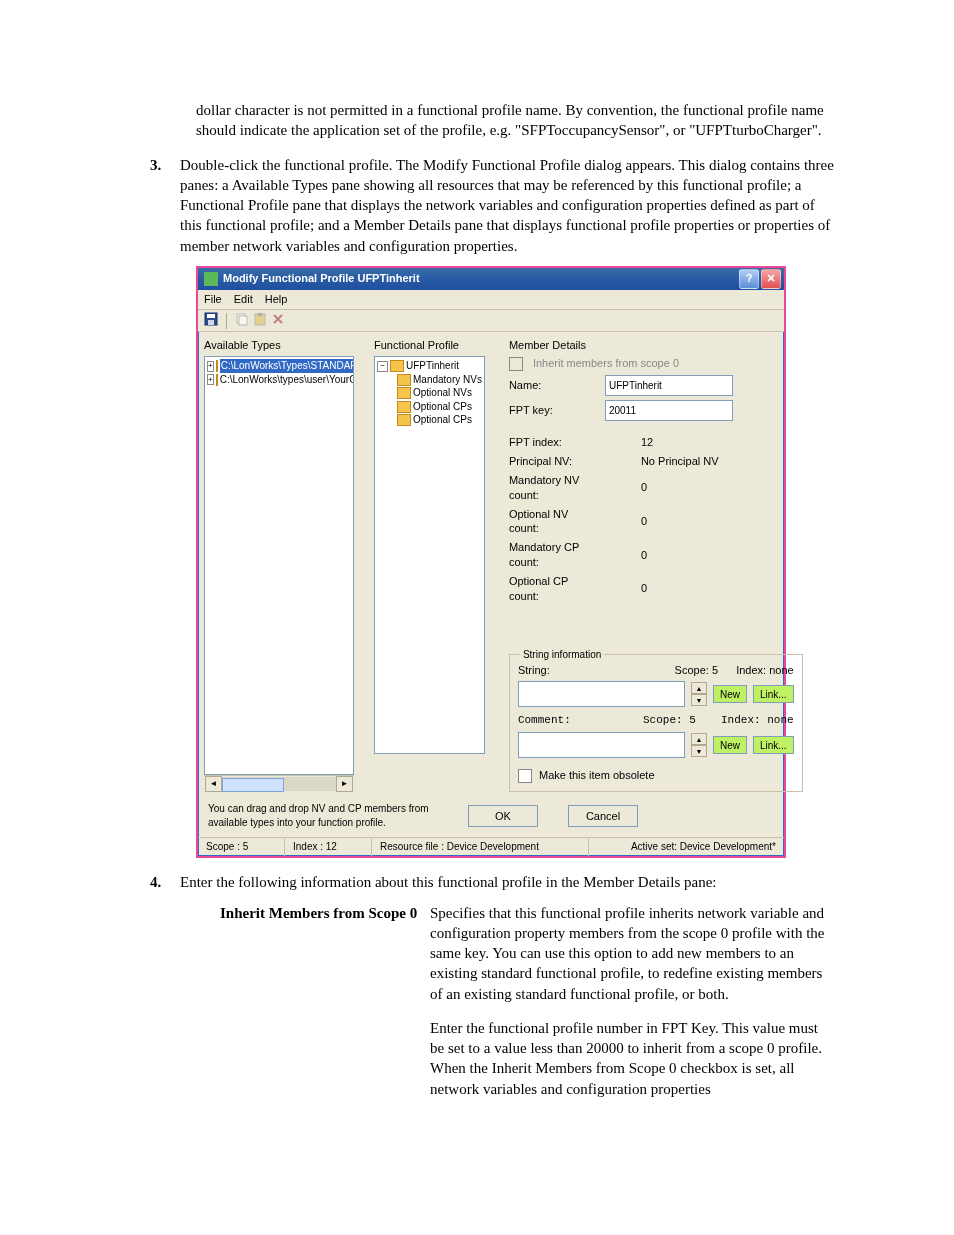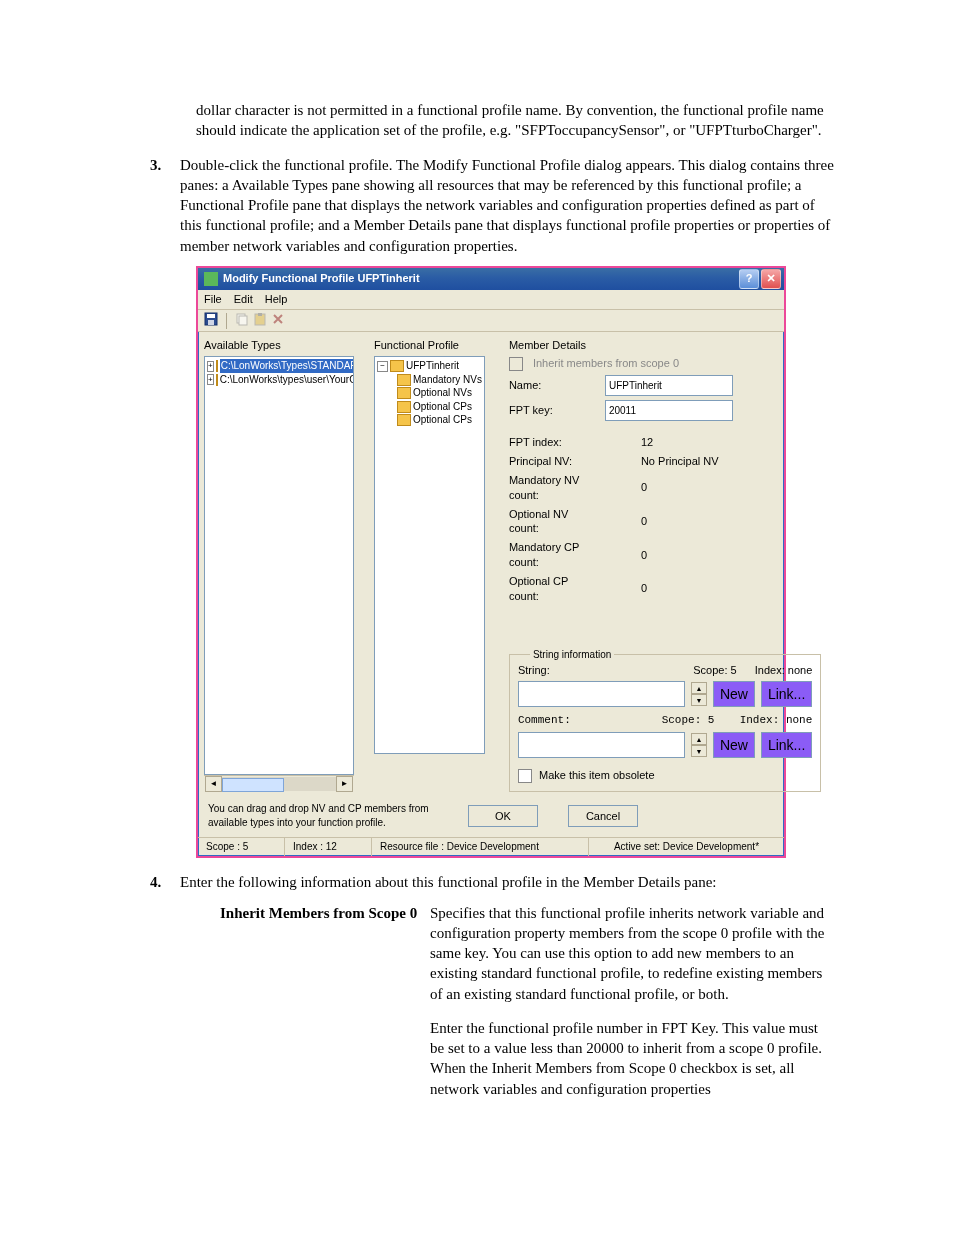--- a/index.html
+++ b/index.html
@@ -148,50 +148,50 @@
     border:1px solid #7f9db9;background:#fff;height:17px;
     padding:1px 3px;font-size:10px;width:120px;font-family:Tahoma,sans-serif;
   }
   .group {
     border:1px solid #c8c0a8;
     padding: 8px 8px 8px 8px;
     margin-top: 50px;
     position:relative;
   }
   .group-title {
-    position:absolute;top:-7px;left:20px;background:#ece9d8;
+    position:absolute;top:-7px;left:10px;background:#ece9d8;
     padding:0 3px;font-size:10px;
   }
   .textarea {
     background:#fff;border:1px solid #7f9db9;height:24px;width:165px;
     vertical-align:top;
   }
   .slim-btn {
-    border:1px solid #7f9db9;background:#8b5cf6;height:26px;
-    padding:0 6px;font-size:14px;display:inline-flex;align-items:center;
+    border:1px solid #7f9db9;background:#bef264;height:18px;
+    padding:0 6px;font-size:10px;display:inline-flex;align-items:center;
   }
   .spin { display:inline-flex;flex-direction:column;}
   .spin span{width:14px;height:10px;border:1px solid #b0a890;background:#ece9d8;font-size:7px;display:flex;align-items:center;justify-content:center;}
   .footer-hint {
     padding: 4px 10px 8px 10px;
     display:flex;align-items:center;gap:30px;
   }
   .main-btn {
     width:70px;height:22px;border:1px solid #7f9db9;background:#ece9d8;
     font-size:11px;font-family:Liberation Sans, sans-serif;
   }
   .statusbar {
     border-top:1px solid #c8c0a8;
     display:flex;height:18px;font-size:10px;
   }
   .status-cell {
     border-right:1px solid #c8c0a8;
     padding:2px 8px;
   }
-  .status-cell:last-child{border-right:none;flex:1;text-align:center;}
+  .status-cell:last-child{border-right:none;flex:1;text-align:right;}
   .cb { width:12px;height:12px;border:1px solid #888;background:#fff;display:inline-block;vertical-align:middle;margin-right:4px;}
   .cb.disabled { background:#ece9d8; }
   .checkbox-row { margin-top:10px; }
 
   
   .def-block { margin: 8px 0 14px 70px; display:flex; }
   .def-term { width: 200px; font-weight:bold; padding-right:10px;}
   .def-desc { flex:1; }
   .def-desc p { margin:0 0 14px 0; }
 </style>

